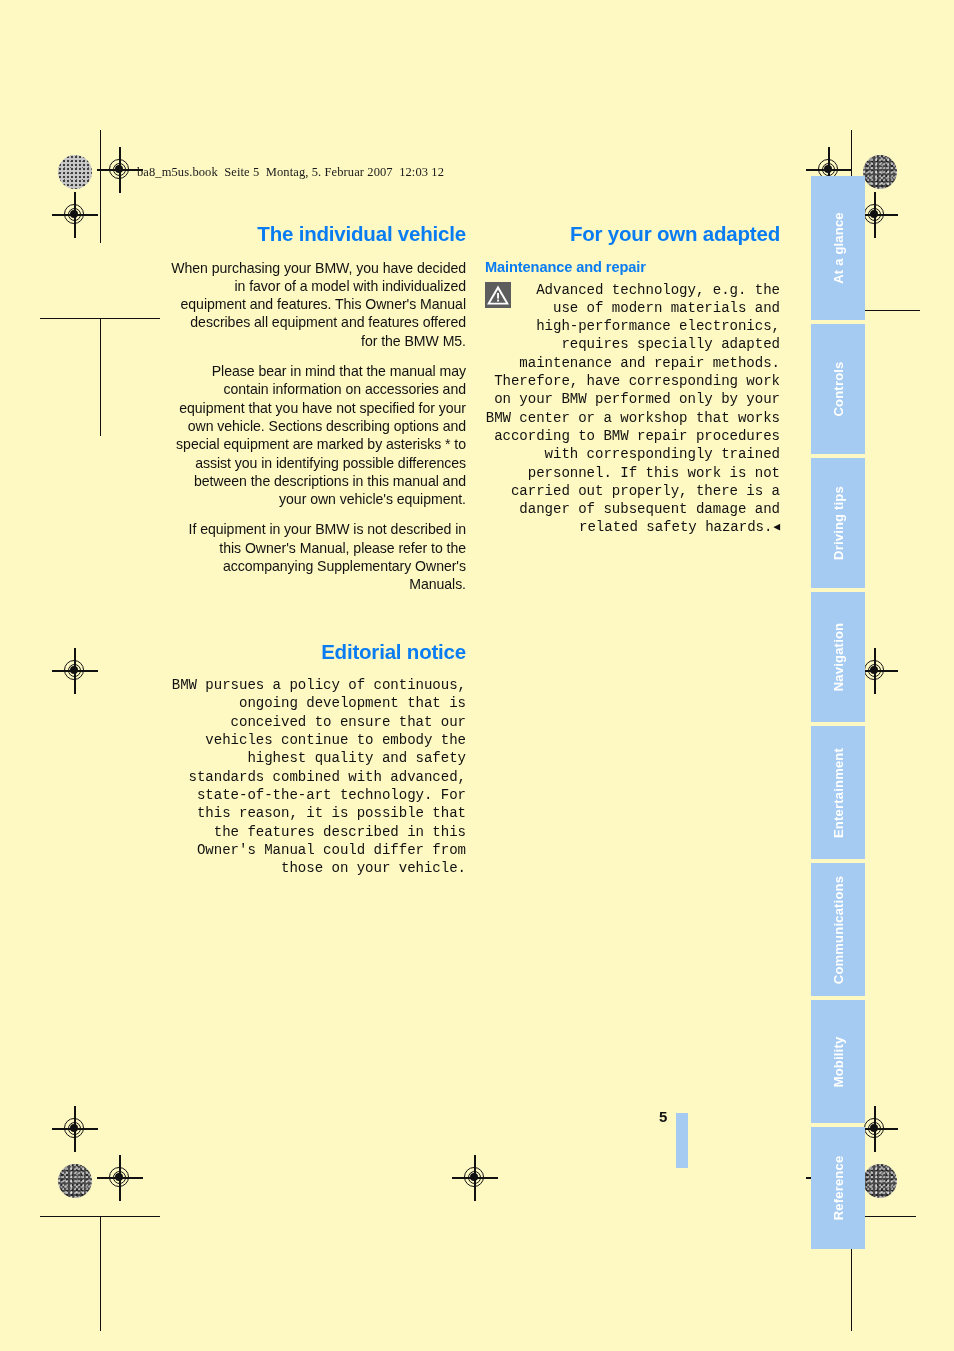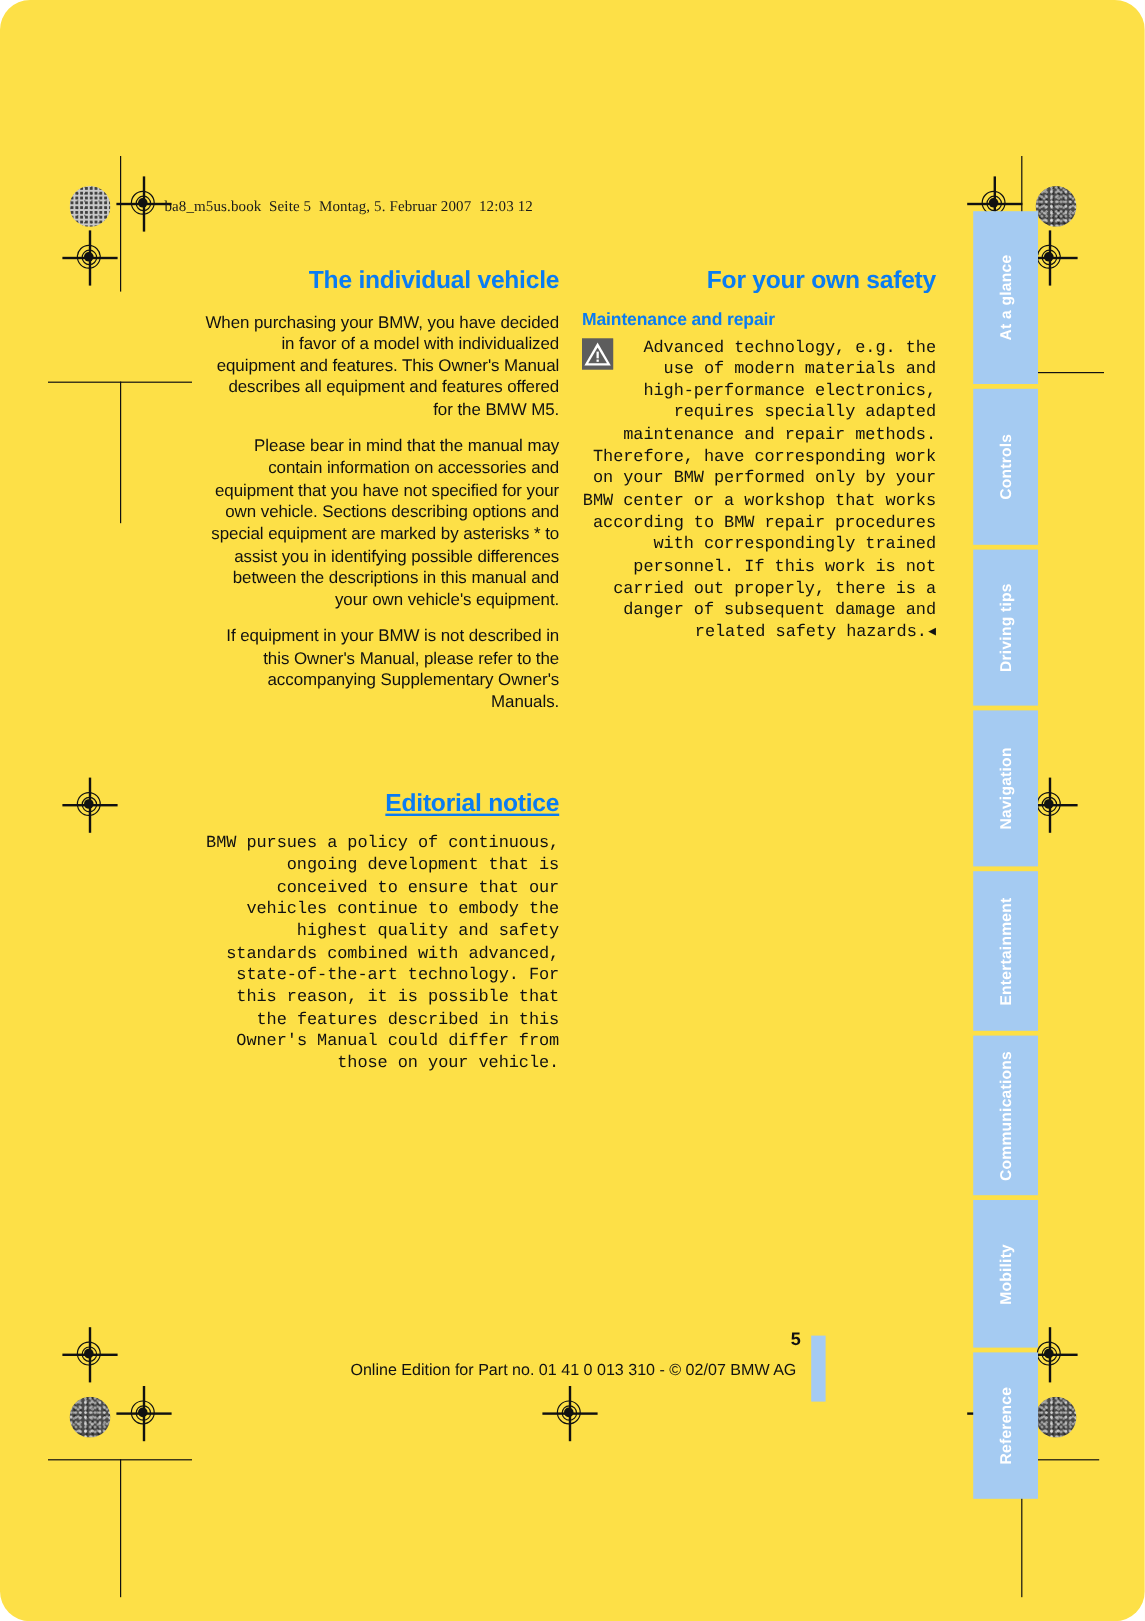--- a/index.html
+++ b/index.html
@@ -8,23 +8,22 @@
     background: #ffffff;
   }
   body {
     font-family: "Liberation Sans", sans-serif;
     color: #000000;
   }
   #page {
     position: relative;
     width: 954px;
     height: 1351px;
-    background: #fde047;
+    background: #fef9c3;
     overflow: hidden;
-    border-radius: 25px;
   }
 
   
   .crosshair {
     position: absolute;
     width: 46px;
     height: 46px;
   }
   .crosshair .ring {
     position: absolute;
@@ -110,21 +109,21 @@
 
   h1.section-title {
     font-size: 20.5px;
     font-weight: bold;
     color: #0a7cf2;
     margin: 0 0 13px 0;
     letter-spacing: -0.2px;
     line-height: 1.15;
     text-align: right;
   }
-  h1.section-title.second { margin-top: 64px; text-decoration: underline; }
+  h1.section-title.second { margin-top: 46px; }
 
   h2.sub-title {
     font-size: 14.6px;
     font-weight: bold;
     color: #0a7cf2;
     margin: 0 0 6px 0;
     letter-spacing: -0.1px;
   }
 
   p.body {
@@ -311,21 +310,21 @@
     <h1 class="section-title">The individual vehicle</h1>
     <p class="body">When purchasing your BMW, you have decided in favor of a model with individualized equipment and features. This Owner's Manual describes all equipment and features offered for the BMW M5.</p>
     <p class="body">Please bear in mind that the manual may contain information on accessories and equipment that you have not specified for your own vehicle. Sections describing options and special equipment are marked by asterisks * to assist you in identifying possible differences between the descriptions in this manual and your own vehicle's equipment.</p>
     <p class="body">If equipment in your BMW is not described in this Owner's Manual, please refer to the accompanying Supplementary Owner's Manuals.</p>
 
     <h1 class="section-title second">Editorial notice</h1>
     <p class="body">BMW pursues a policy of continuous, ongoing development that is conceived to ensure that our vehicles continue to embody the highest quality and safety standards combined with advanced, state-of-the-art technology. For this reason, it is possible that the features described in this Owner's Manual could differ from those on your vehicle.</p>
   </div>
 
   <div class="col col-right">
-    <h1 class="section-title">For your own safety</h1>
+    <h1 class="section-title">For your own adapted</h1>
     <h2 class="sub-title">Maintenance and repair</h2>
 
     <div class="warn-para">
       <span class="warn-icon">
         <svg width="26" height="26" viewBox="0 0 26 26" aria-hidden="true">
           <rect x="0" y="0" width="26" height="26" fill="#5d5d5d"></rect>
           <polygon points="13,3.5 24,22.5 2,22.5" fill="#ffffff"></polygon>
           <polygon points="13,7.5 20.8,20.8 5.2,20.8" fill="#5d5d5d"></polygon>
           <rect x="12.1" y="11" width="1.9" height="5.6" fill="#ffffff"></rect>
           <rect x="12.1" y="17.6" width="1.9" height="1.9" fill="#ffffff"></rect>
@@ -357,15 +356,14 @@
     <div class="tab" style="top:824px; height:123px;">
       <span class="tab-label">Mobility</span>
     </div>
     <div class="tab" style="top:951px; height:122px;">
       <span class="tab-label">Reference</span>
     </div>
   </div>
 
   <div class="page-number" style="left:659px; top:1108px;">5</div>
   <div class="footer-bar" style="left:676px; top:1113px; width:12px; height:55px;"></div>
-  <div class="footer-note" style="left:292px; top:1134px;">Online Edition for Part no. 01 41 0 013 310 - © 02/07 BMW AG</div>
 
 </div>
 
 </body></html>

